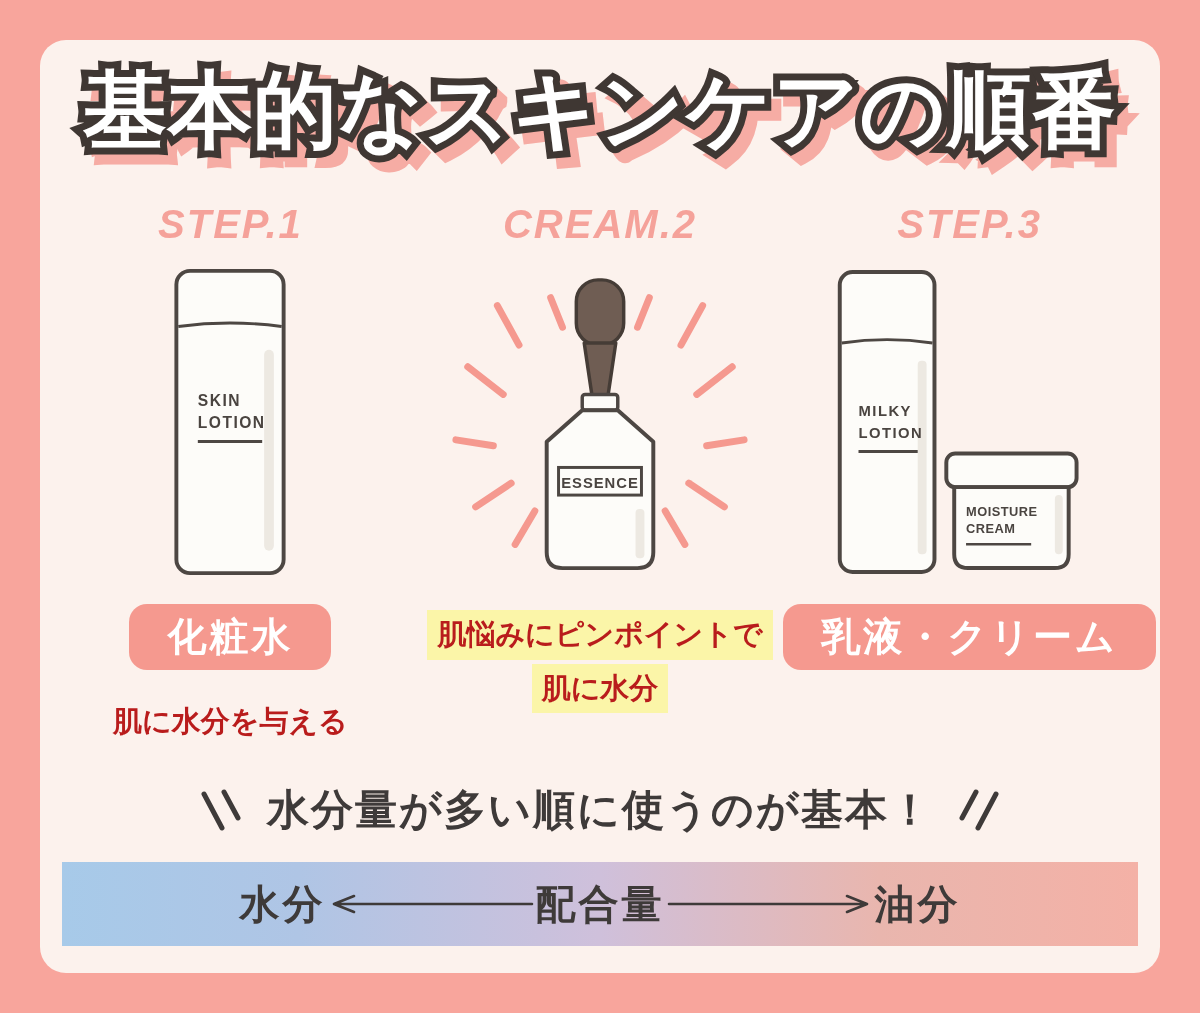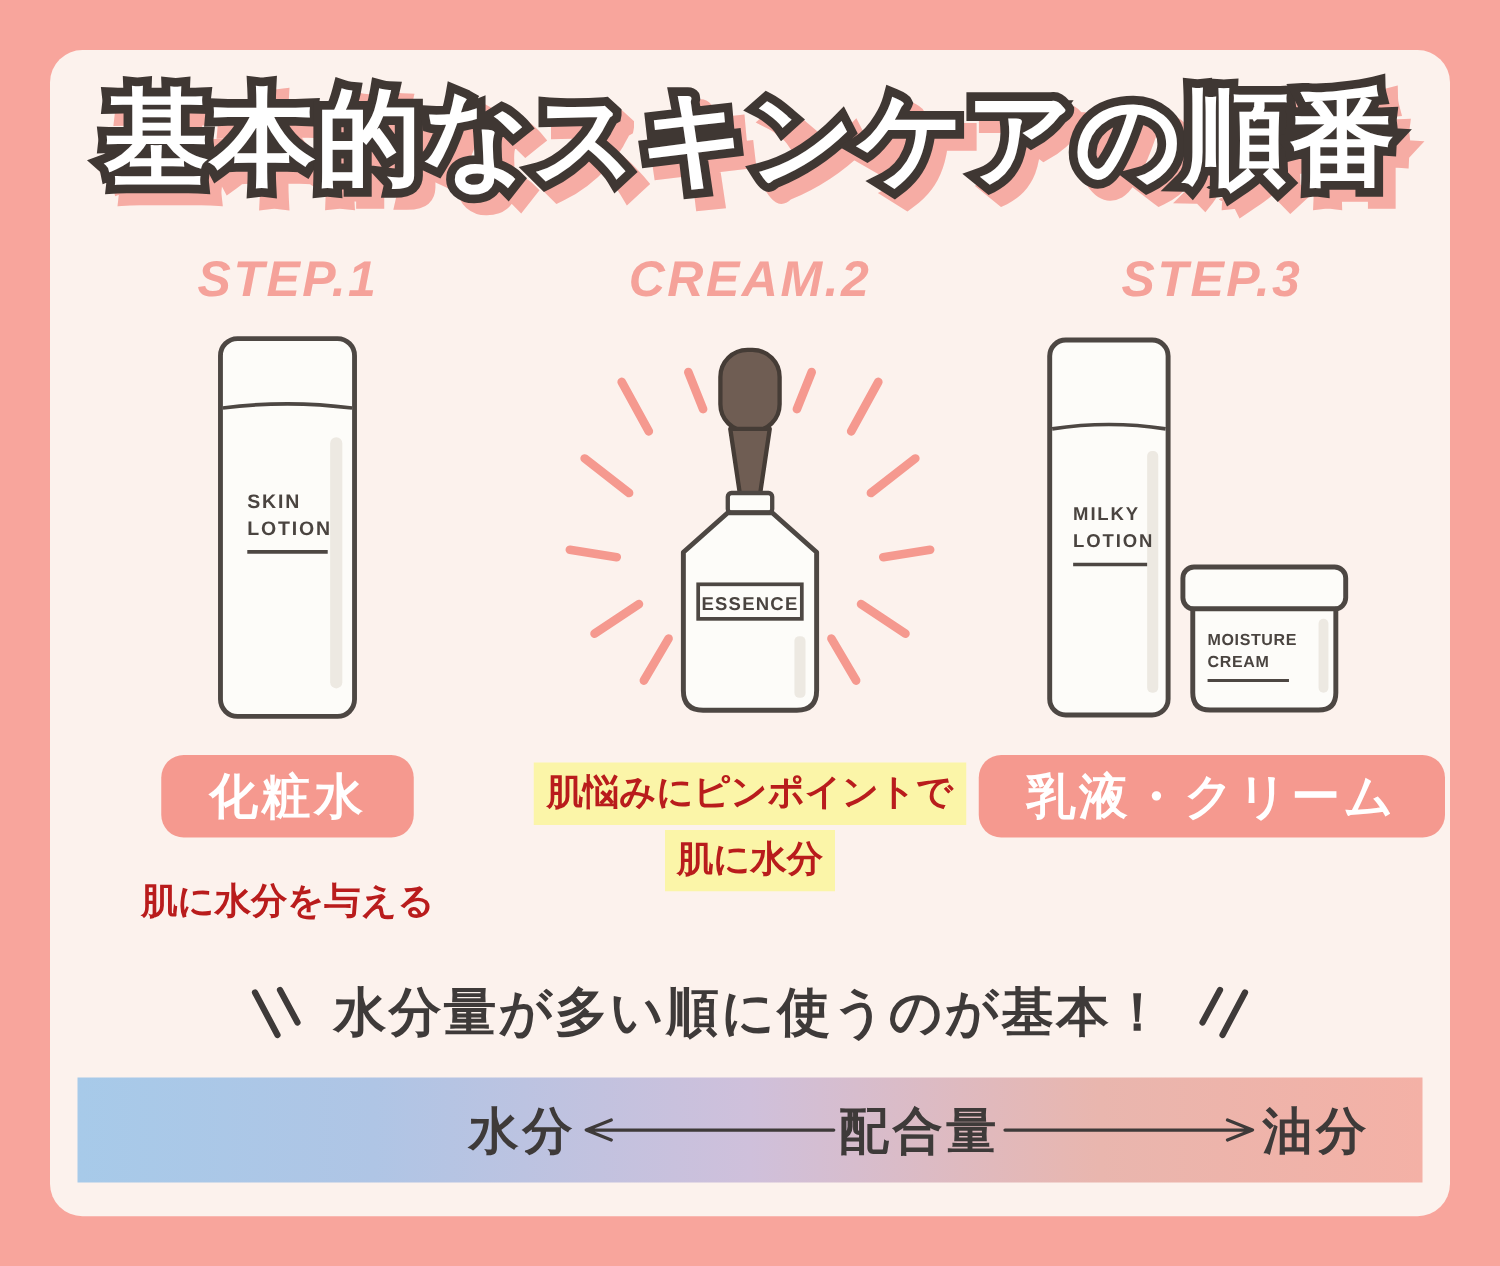--- a/index.html
+++ b/index.html
@@ -129,21 +129,21 @@
 
   
   .scale-bar {
     position: absolute;
     left: 22px;
     right: 22px;
     top: 822px;
     height: 84px;
     display: flex;
     align-items: center;
-    justify-content: flex-end;
+    justify-content: center;
     padding: 0 42px;
     background: linear-gradient(90deg,
       #A7CAE9 0%, #AFC5E5 22%, #CFC0DB 50%, #E9B6AE 76%, #F4B1A6 100%);
   }
   .scale-label {
     font-size: 40px;
     font-weight: bold;
     color: #3E3A39;
     letter-spacing: 3px;
     white-space: nowrap;

